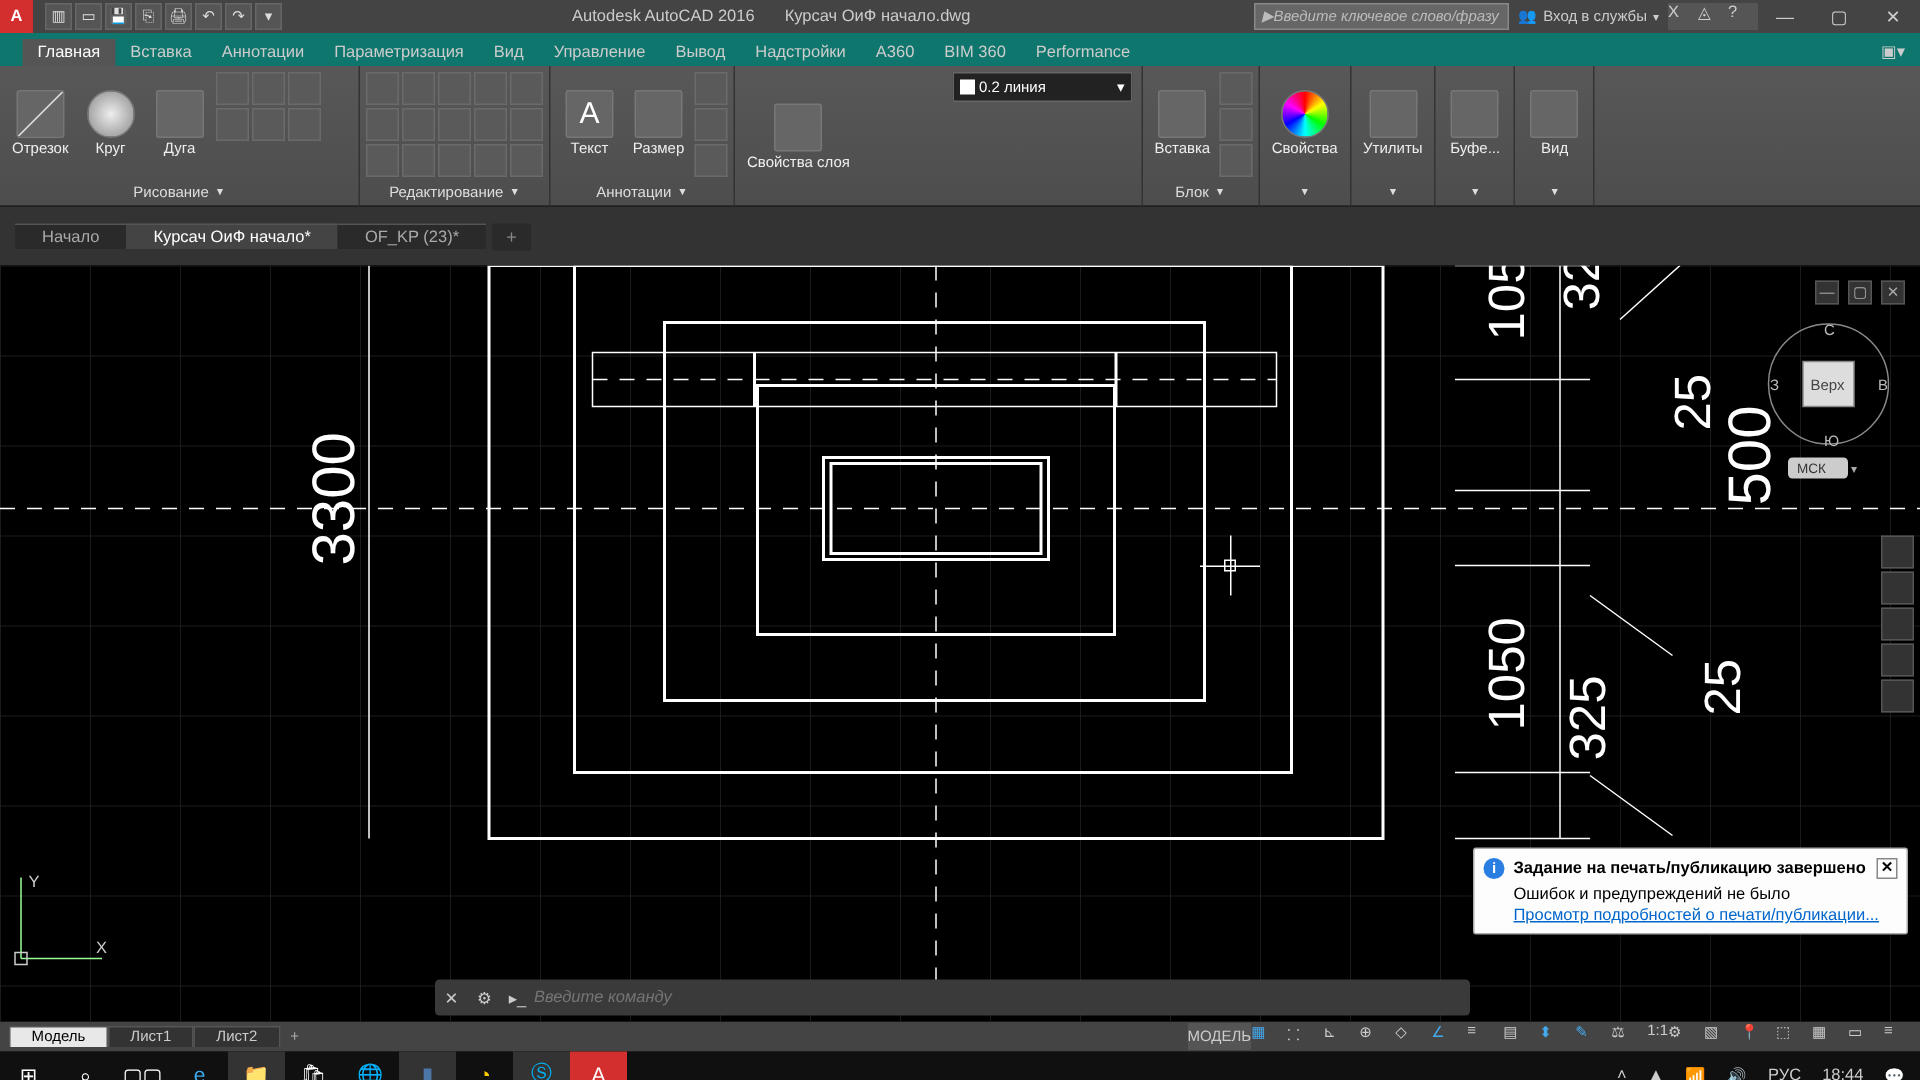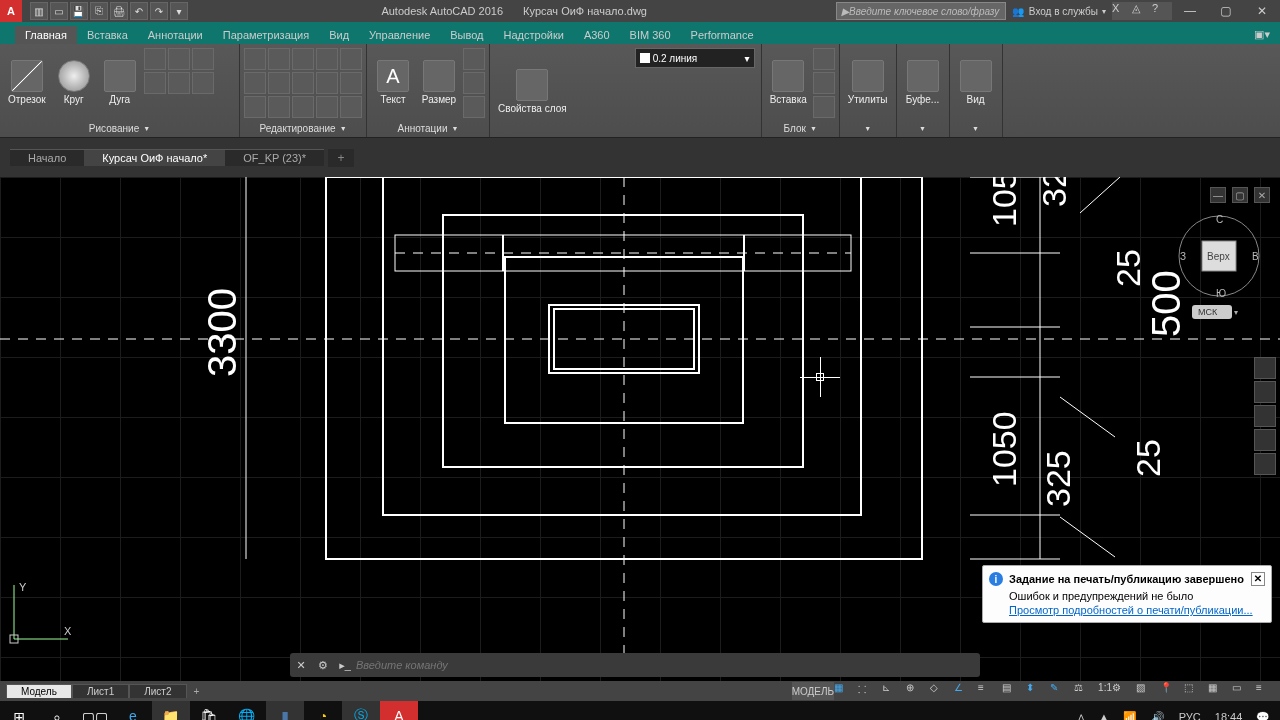--- a/index.html
+++ b/index.html
@@ -252,20 +252,31 @@
           <div class="sb"></div>
           <div class="sb"></div>
       </div>
     </div>
     <div class="plabel">
         <span>Блок</span>
         <span class="dd">▼</span>
       </div>
   </div>
 
+  <div class="panel">
+    <div class="body">
+      <div class="bigbtn">
+          <div class="ic" style="background:conic-gradient(red,yellow,lime,cyan,blue,magenta,red);border-radius:50%;"></div>
+          <div class="lbl">Свойства</div>
+        </div>
+    </div>
+    <div class="plabel">
+        <span class="dd">▼</span>
+      </div>
+  </div>
 
 
   <div class="panel">
     <div class="body">
         <div class="bigbtn">
           <div class="ic"></div>
           <div class="lbl">Утилиты</div>
         </div>
       </div>
     <div class="plabel">

